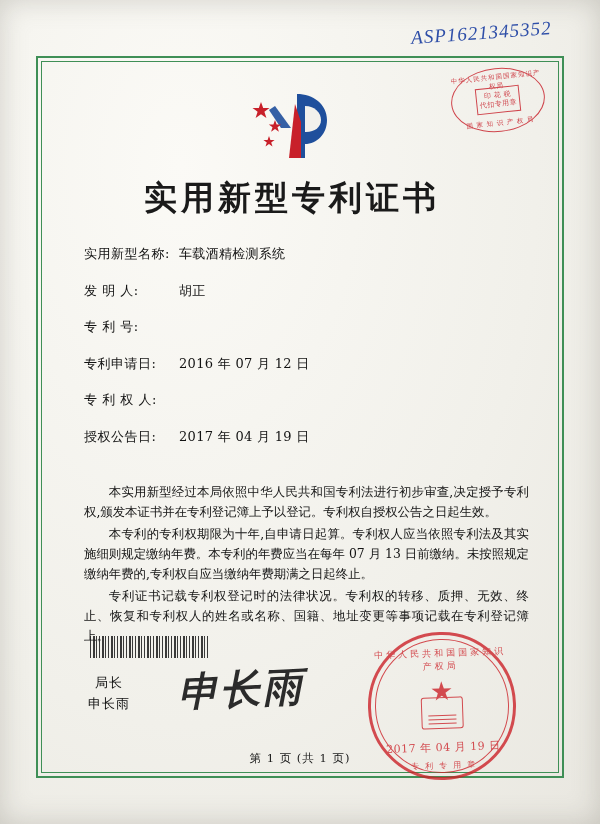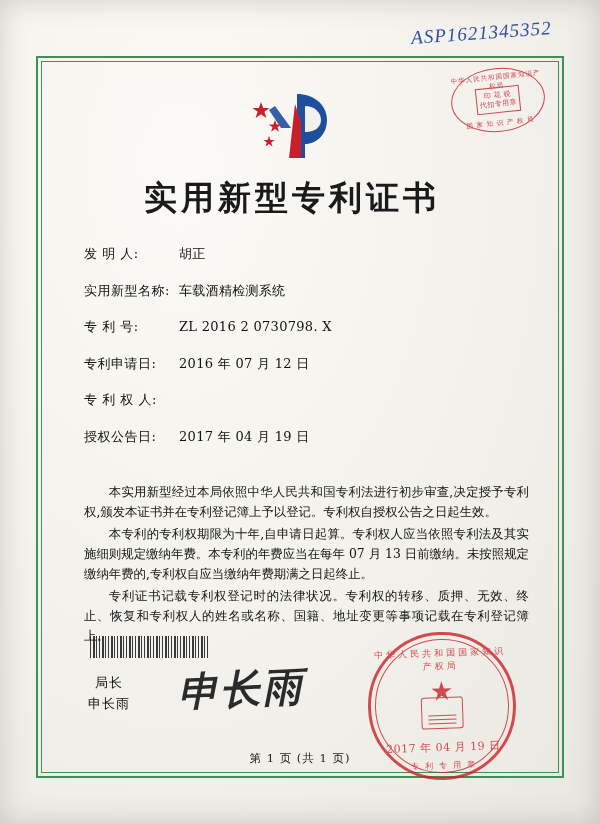--- a/index.html
+++ b/index.html
@@ -339,30 +339,29 @@
         <polygon points="40,34 41.6,38.4 46.2,38.4 42.5,41.2 43.9,45.7 40,42.9 36.1,45.7 37.5,41.2 33.8,38.4 38.4,38.4" fill="#c8202a"></polygon>
         <polygon points="34,50 35.4,54 39.6,54 36.2,56.6 37.5,60.6 34,58.1 30.5,60.6 31.8,56.6 28.4,54 32.6,54" fill="#c8202a"></polygon>
       </svg>
     </div>
   </div>
 
   <div class="doc-title">实用新型专利证书</div>
 
   <div class="fields">
     <div class="field-row">
+      <div class="field-label">实用新型名称:</div>
+      <div class="field-value">车载酒精检测系统</div>
+    </div>
+    <div class="field-row">
       <div class="field-label">发 明 人:</div>
       <div class="field-value">胡正</div>
     </div>
     <div class="field-row">
-      <div class="field-label">实用新型名称:</div>
-      <div class="field-value">车载酒精检测系统</div>
-    </div>
-    <div class="field-row">
       <div class="field-label">专 利 号:</div>
-      <div class="field-value">ZL 2016 2 0730798. X</div>
     </div>
     <div class="field-row">
       <div class="field-label">专利申请日:</div>
       <div class="field-value">2016 年 07 月 12 日</div>
     </div>
     <div class="field-row">
       <div class="field-label">专 利 权 人:</div>
     </div>
     <div class="field-row">
       <div class="field-label">授权公告日:</div>

